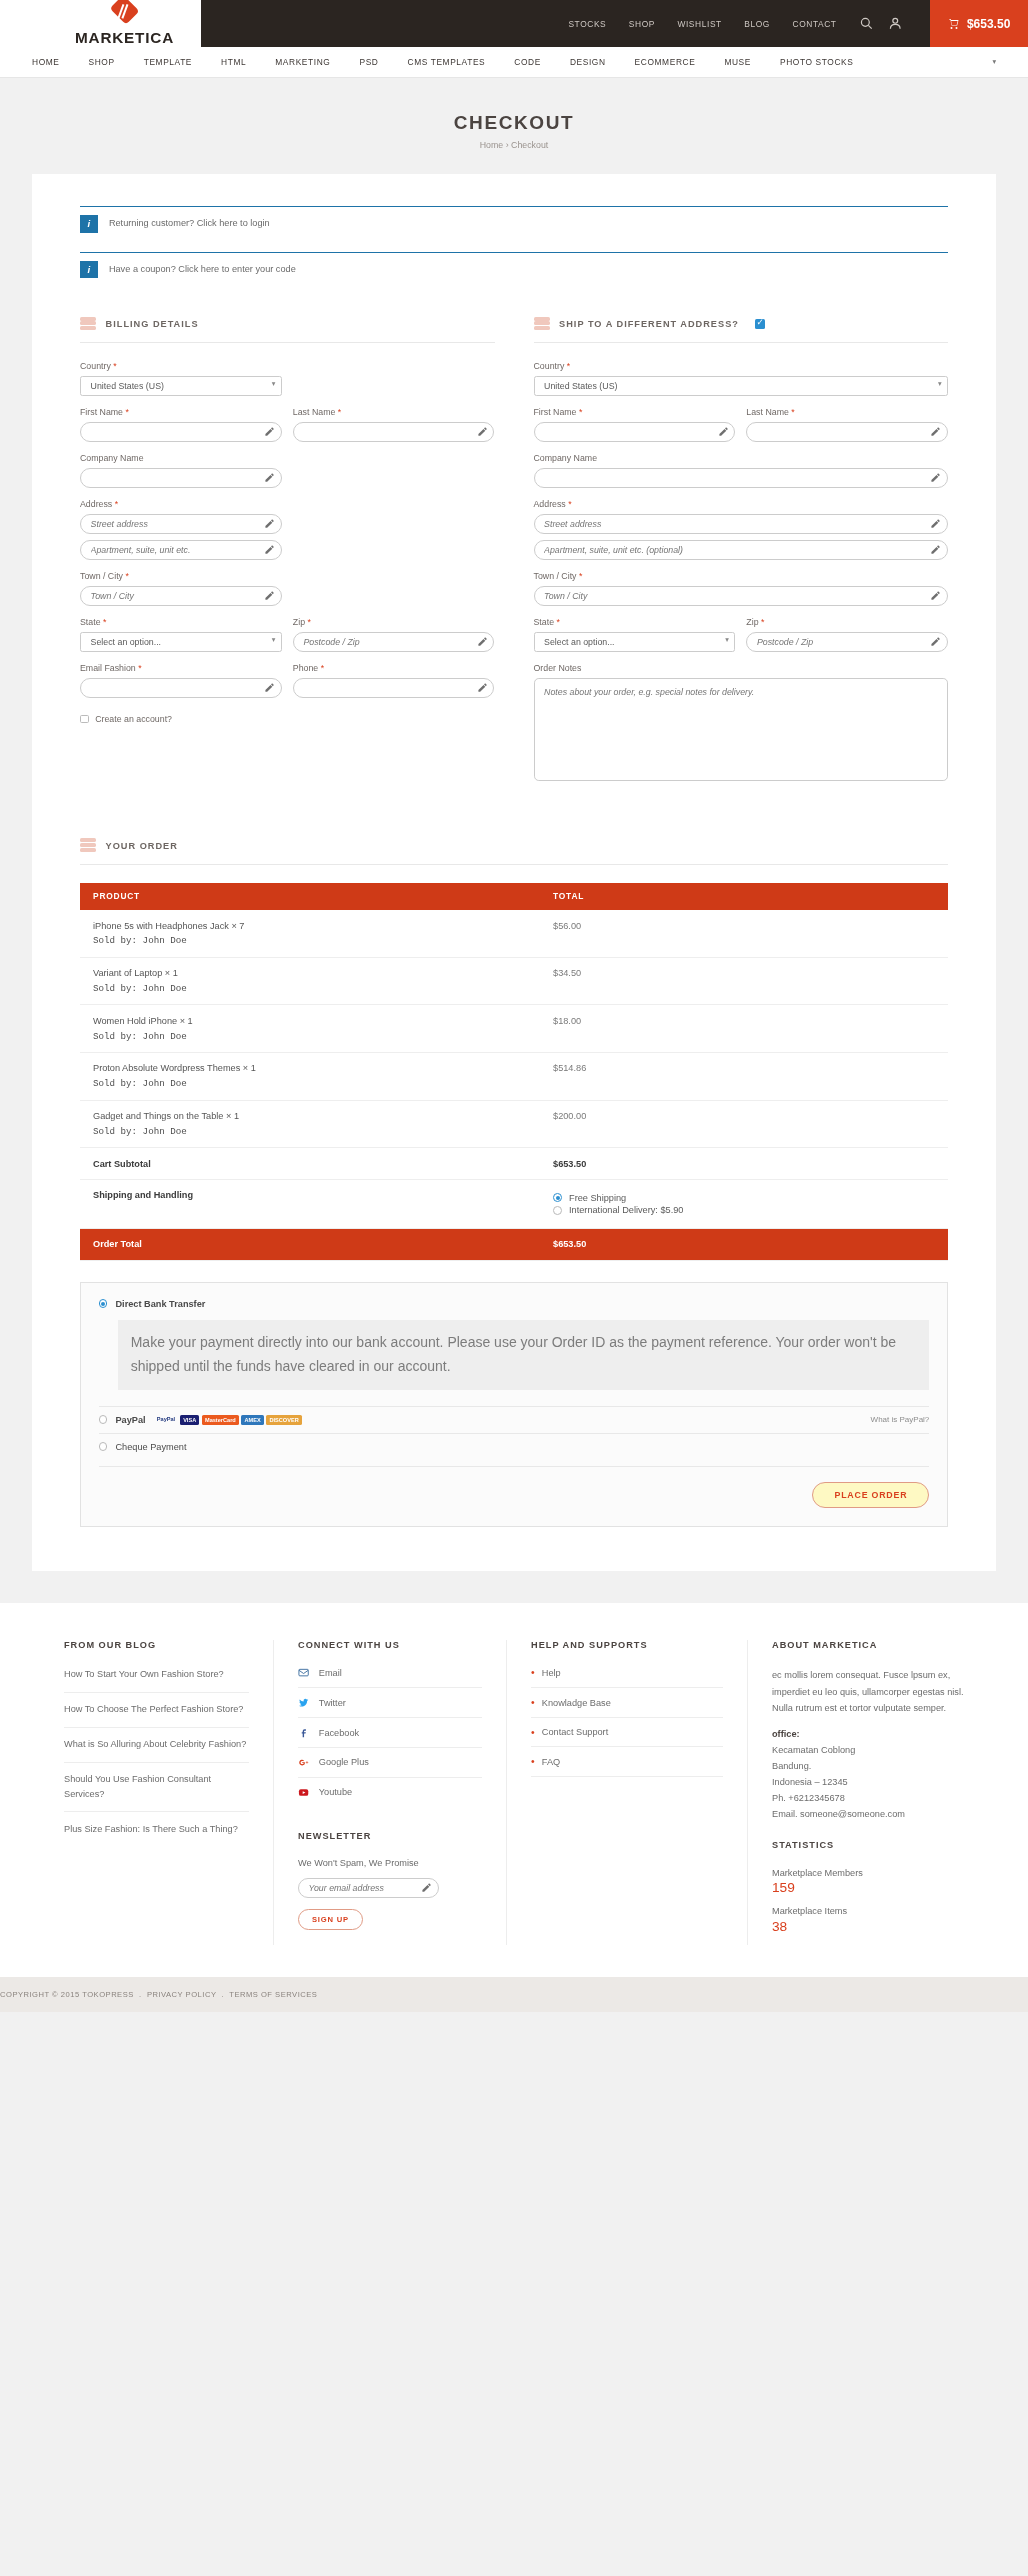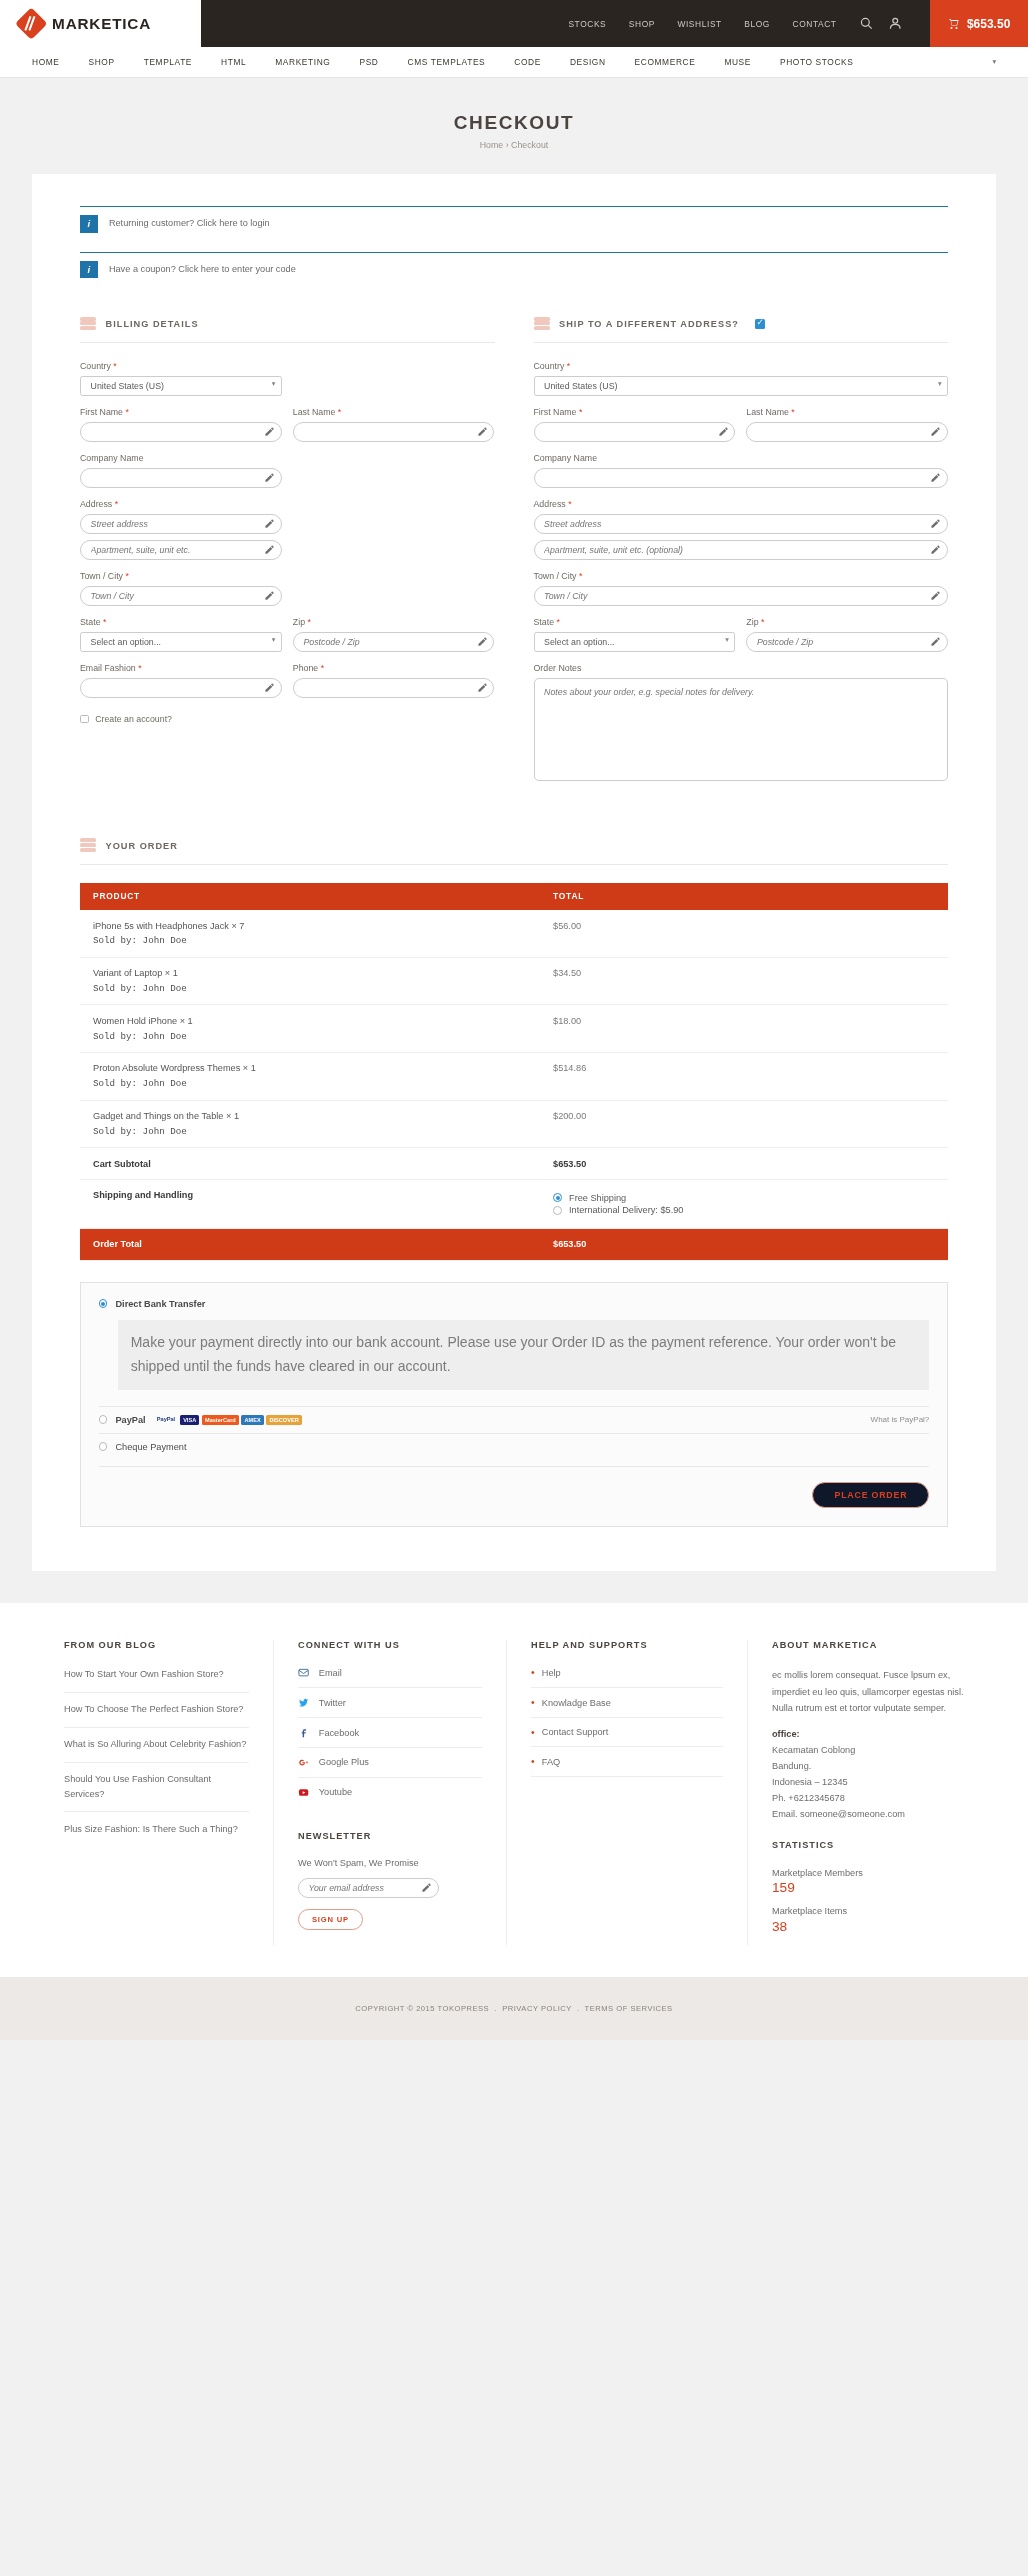--- a/index.html
+++ b/index.html
@@ -7,21 +7,21 @@
   body {
     width:1028px;
     background:#f1f1f1;
     font-family:"Liberation Sans", sans-serif;
     color:#555;
     font-size:10.4px;
   }
 
   
   .topbar { height:47px; background:#2b2521; display:flex; align-items:stretch; }
-  .logo-box { width:201px; background:#fff; display:flex; align-items:center; padding-left:20px; gap:9.6px; }
+  .logo-box { width:201px; background:#fff; display:flex; align-items:center; padding-left:48px; gap:9.6px;flex-direction:column; }
   .logo-mark { width:22.5px; height:22.5px; position:relative; }
   .logo-mark .d { position:absolute; inset:0; background:#d9401e; transform:rotate(45deg); border-radius:4px; }
   .logo-mark .s { position:absolute; left:7.2px; top:4px; width:2.4px; height:14.5px; background:#fff; transform:rotate(20deg); }
   .logo-mark .s2 { position:absolute; left:11.2px; top:4px; width:2.4px; height:14.5px; background:#fff; transform:rotate(20deg); }
   .logo-text { font-size:15.3px; letter-spacing:0.8px; color:#2b2521; font-weight:bold; }
   .top-nav { flex:1; display:flex; align-items:center; justify-content:flex-end; gap:22.5px; padding-right:14.5px; }
   .top-nav a { color:#cfc9c4; font-size:8.4px; letter-spacing:0.6px; text-decoration:none; }
   .top-icons { display:flex; align-items:center; gap:14.5px; padding-right:13px; }
   .ic { width:14.5px; height:14.5px; color:#cfc9c4; display:flex; align-items:center; justify-content:center; }
   .cart-btn { background:#d9401e; color:#fff; display:flex; align-items:center; gap:7.2px; padding:0 17.7px; font-size:12px; font-weight:bold; }
@@ -106,21 +106,21 @@
   .pay-desc { background:#eee; color:#7c7c7c; font-size:14px; line-height:1.7; padding:11.2px 13px; margin:0 0 16px 19px; }
   .pay-row { display:flex; align-items:center; gap:8px; padding:8px 0; border-top:0.8px solid #e8e8e8; font-size:9.2px; color:#4a4a4a; }
   .pay-row.last { position:relative; }
   .pp { font-weight:bold; color:#4a4a4a; margin-right:3.2px; }
   .cards { display:flex; gap:2.4px; align-items:center; }
   .cbadge { height:9.6px; padding:0 3.2px; border-radius:1.6px; color:#fff; font-size:5.6px; font-weight:bold;
             display:flex; align-items:center; }
   .ppsmall { font-size:5.6px; line-height:1; color:#243b80; font-weight:bold; text-align:center; }
   .whatis { position:absolute; right:0; font-size:8px; color:#8d8d8d; }
   .place-row { border-top:0.8px solid #e8e8e8; margin-top:6.4px; padding-top:14.5px; display:flex; justify-content:flex-end; }
-  .place-btn { border:0.8px solid #e09b85; color:#d9401e; background:#0f172a; border-radius:13px;
+  .place-btn { border:0.8px solid #e09b85; color:#d9401e; background:#fef9c3; border-radius:13px;
                padding:7.2px 21px; font-size:8.8px; letter-spacing:0.8px; font-weight:bold; }
 
   
   footer { background:#fff; margin-top:32px; padding:37px 0 0; }
   .fcols { width:964px; margin:0 auto; display:flex; }
   .fcol { padding:0 24px; }
   .fcol:nth-child(1){ width:241px; padding-left:32px; }
   .fcol:nth-child(2){ width:233px; border-left:0.8px solid #ededed; }
   .fcol:nth-child(3){ width:241px; border-left:0.8px solid #ededed; }
   .fcol:nth-child(4){ width:249px; border-left:0.8px solid #ededed; }
@@ -134,21 +134,21 @@
                padding-bottom:8.8px; border-bottom:0.8px solid #ededed; margin-bottom:8.8px; }
   .bullet { color:#d9401e; font-size:10.4px; }
   .about-p { font-size:9.2px; color:#6c6c6c; line-height:1.75; margin:0 0 13px; }
   .about-b { font-size:9.2px; color:#4b4441; font-weight:bold; margin-bottom:3.2px; }
   .stat-label { font-size:9.2px; color:#6c6c6c; margin-bottom:2.4px; }
   .stat-val { font-size:13.7px; color:#d9401e; font-weight:normal; margin-bottom:11.2px; }
   .news-sub { font-size:9.2px; color:#6c6c6c; margin-bottom:9.6px; }
   .news-input { position:relative; width:141px; margin-bottom:11.2px; }
   .signup { border:0.8px solid #e09b85; color:#d9401e; background:#fff; border-radius:11.2px;
             padding:4.8px 13px; font-size:7.6px; letter-spacing:0.8px; font-weight:bold; }
-  .copy { margin-top:32px; background:#ece9e6; text-align:center; padding:27px 0; font-size:7.6px;
+  .copy { margin-top:32px; background:#ece9e6; padding:13px 0; font-size:7.6px;
           letter-spacing:0.5px; color:#8a837e; }
   .copy a { color:#8a837e; text-decoration:none; }
 </style>
 </head>
 <body>
 
 <div class="topbar">
   <div class="logo-box">
     <span class="logo-mark">
       <span class="d"></span>

